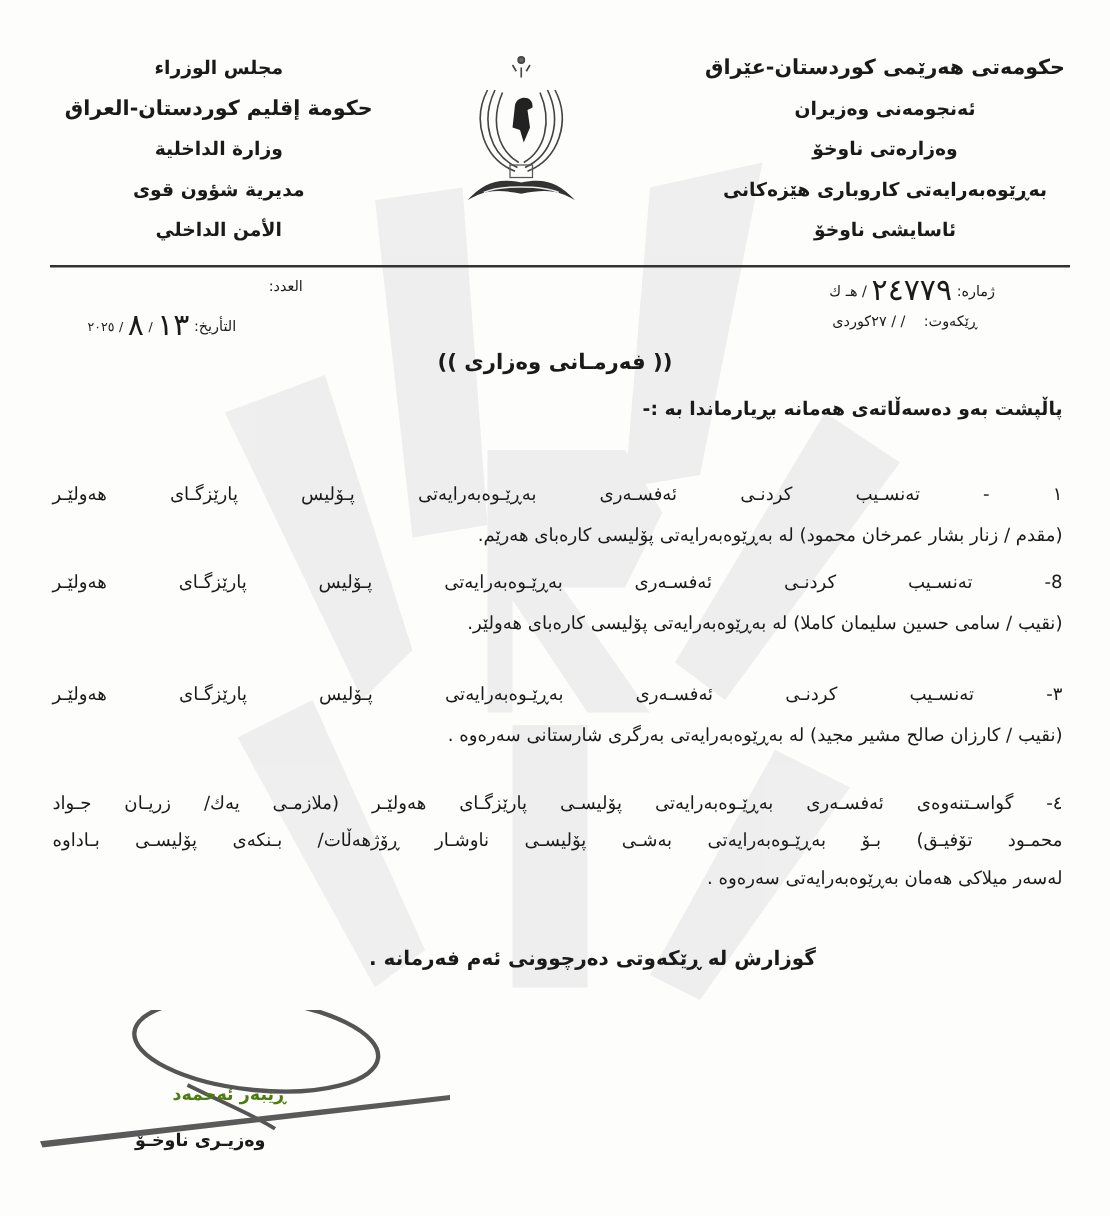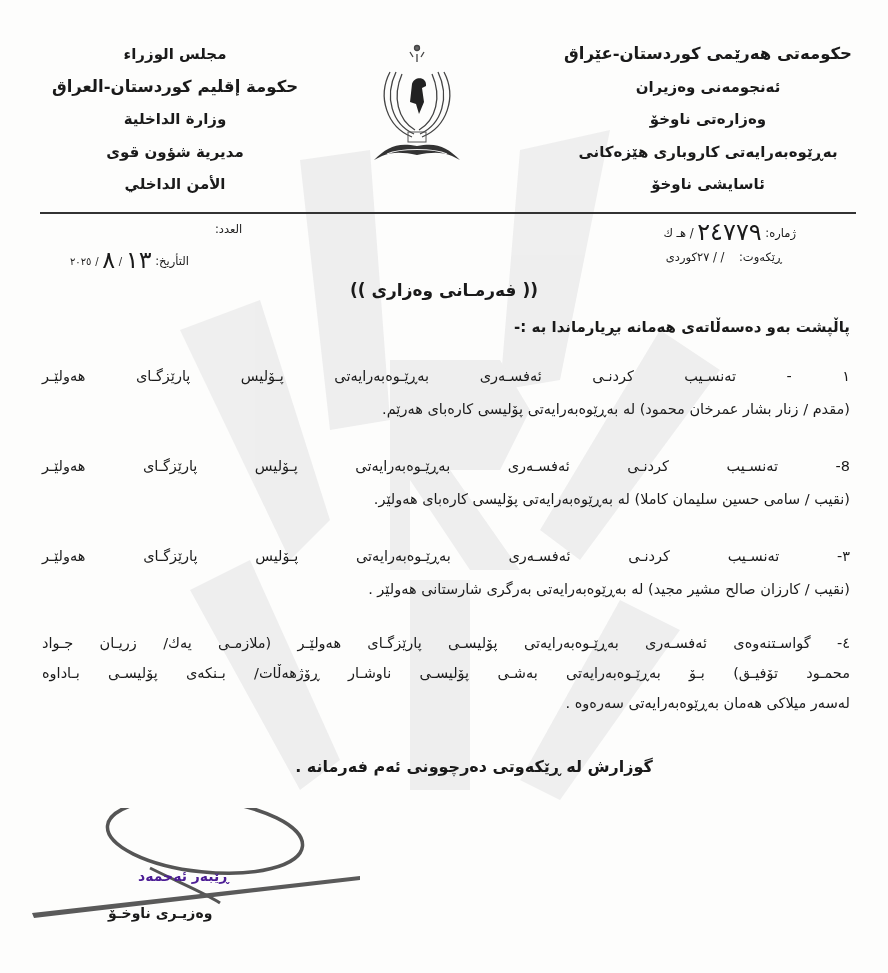--- a/index.html
+++ b/index.html
@@ -32,32 +32,32 @@
   .m-num-ar { left: 215px; top: 222px; }
   .m-date-ar { left: 70px; top: 246px; }
 
   .title { position: absolute; left: 0; right: 0; top: 280px; text-align: center; direction: rtl;
     font-weight: bold; font-size: 17px; box-sizing: border-box; }
 
   .body-text { position: absolute; right: 38px; left: 42px; direction: rtl; text-align: justify; }
   .intro { top: 318px; font-weight: bold; font-size: 15px; }
   .para { font-size: 14.5px; line-height: 33px; text-align: justify; text-align-last: right; }
   .para .l1 { text-align-last: justify; display: block; }
-  .p1 { top: 360px; }
+  .p1 { top: 380px; }
   .p2 { top: 450px; }
   .p3 { top: 540px; }
   .p4 { top: 628px; line-height: 30px; }
   .p4 .line { display: block; }
   .p4 .just { text-align-last: justify; }
 
   .closing { position: absolute; left: 0; right: 0; top: 757px; text-align: center; direction: rtl;
     font-weight: bold; font-size: 16px; padding-left: 60px; box-sizing: border-box; }
 
   .sig { position: absolute; left: 30px; top: 808px; width: 350px; height: 150px; }
-  .signer-name { position: absolute; left: 138px; top: 868px; direction: rtl; font-size: 14px; color: #4c1d95; font-weight: bold; }
+  .signer-name { position: absolute; left: 138px; top: 868px; direction: rtl; font-size: 14px; color: #4d7c0f; font-weight: bold; }
   .signer-title { position: absolute; left: 108px; top: 905px; direction: rtl; font-size: 14px; font-weight: bold; }
 </style>
 </head>
 <body>
 
 <div class="page">
 
   <svg class="watermark" width="888" height="973" viewBox="0 0 888 973">
     <g fill="#ececec" opacity="0.85">
       <polygon points="180,330 260,300 330,520 290,560"></polygon>
@@ -137,21 +137,21 @@
     <div class="body-text para p1">
       <span class="l1">١ - تەنسـيب كردنـی ئەفسـەری بەڕێـوەبەرایەتی پـۆلیس پارێزگـای هەولێـر</span>
       <span>(مقدم / زنار بشار عمرخان محمود) لە بەڕێوەبەرایەتی پۆلیسی کارەبای هەرێم.</span>
     </div>
     <div class="body-text para p2">
       <span class="l1">8- تەنسـيب كردنـی ئەفسـەری بەڕێـوەبەرایەتی پـۆلیس پارێزگـای هەولێـر</span>
       <span>(نقیب / سامی حسین سلیمان کاملا) لە بەڕێوەبەرایەتی پۆلیسی کارەبای هەولێر.</span>
     </div>
     <div class="body-text para p3">
       <span class="l1">٣- تەنسـيب كردنـی ئەفسـەری بەڕێـوەبەرایەتی پـۆلیس پارێزگـای هەولێـر</span>
-      <span>(نقیب / کارزان صالح مشیر مجید) لە بەڕێوەبەرایەتی بەرگری شارستانی هەولێر .</span>
+      <span>(نقیب / کارزان صالح مشیر مجید) لە بەڕێوەبەرایەتی بەرگری شارستانی سەرەوە .</span>
     </div>
     <div class="body-text para p4">
       <span class="line just">٤- گواسـتنەوەی ئەفسـەری بەڕێـوەبەرایەتی پۆلیسـی پارێزگـای هەولێـر (ملازمـی یەك/ زریـان جـواد</span>
       <span class="line just">محمـود تۆفیـق) بـۆ بەڕێـوەبەرایەتی بەشـی پۆلیسـی ناوشـار ڕۆژهەڵات/ بـنكەی پۆلیسـی بـاداوە</span>
       <span class="line">لەسەر میلاکی هەمان بەڕێوەبەرایەتی سەرەوە .</span>
     </div>
 
     <div class="closing">گوزارش لە ڕێکەوتی دەرچوونی ئەم فەرمانە .</div>
 
     <svg class="sig" viewBox="0 0 350 150">

